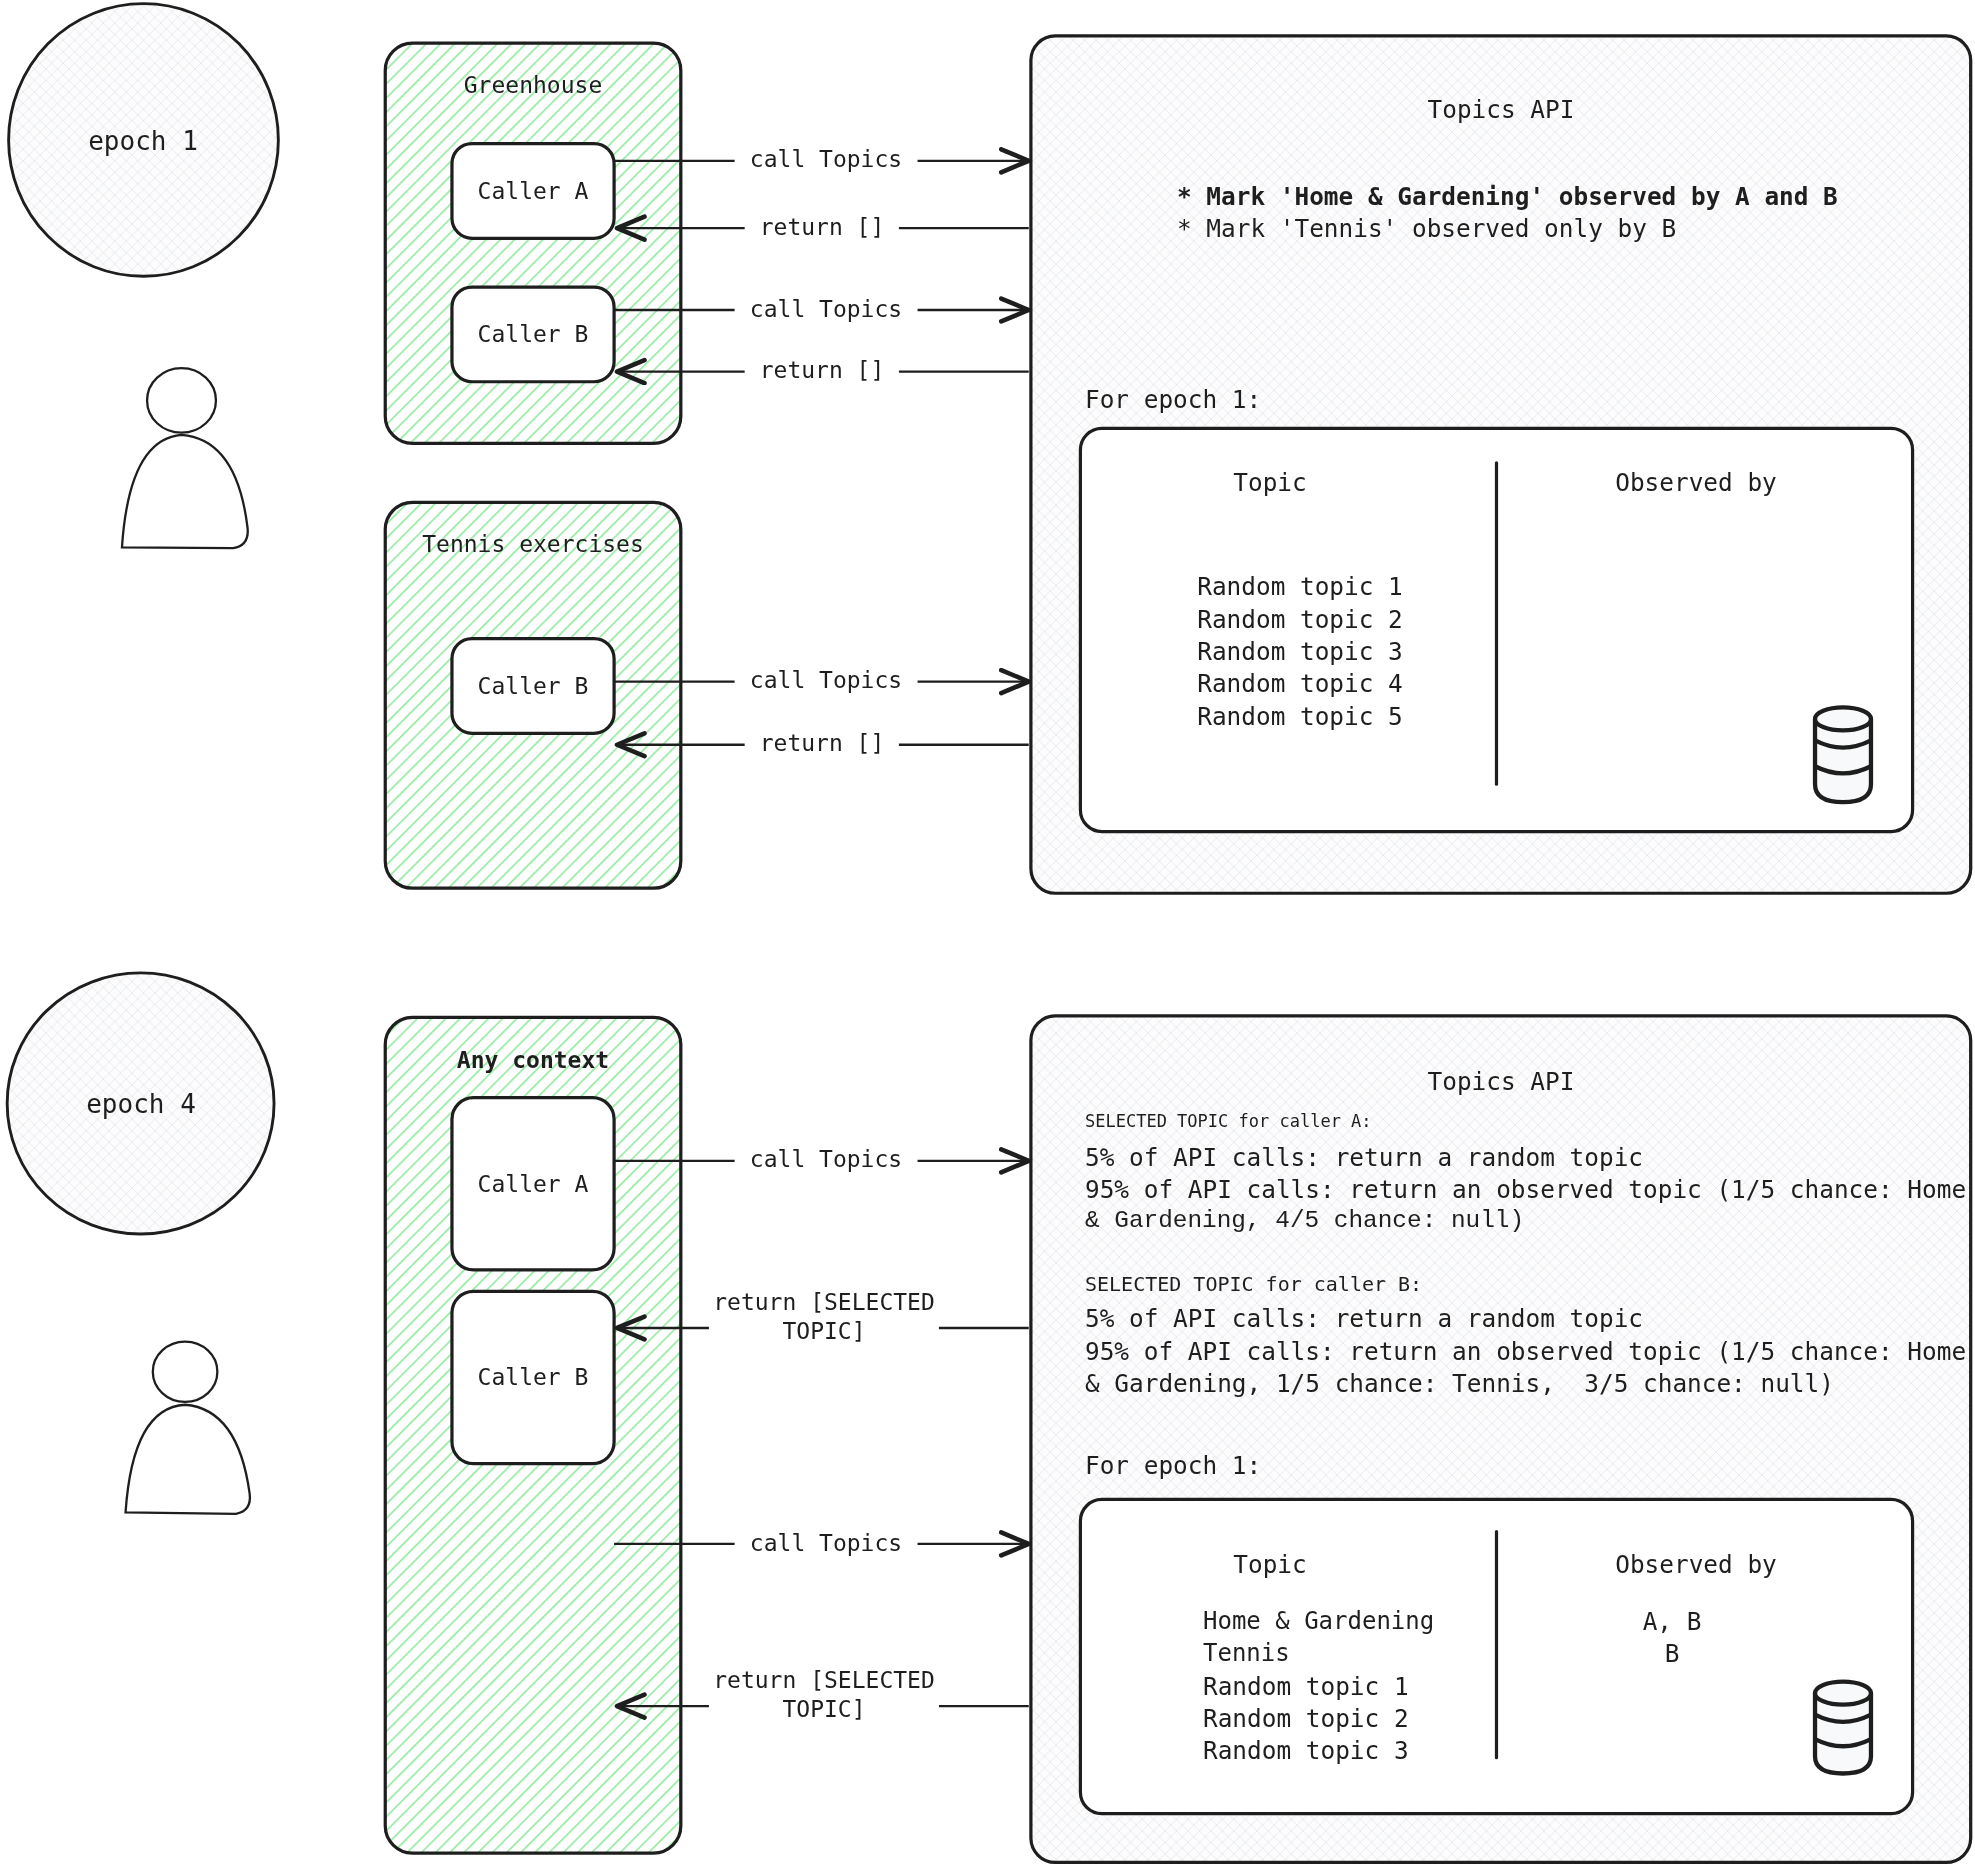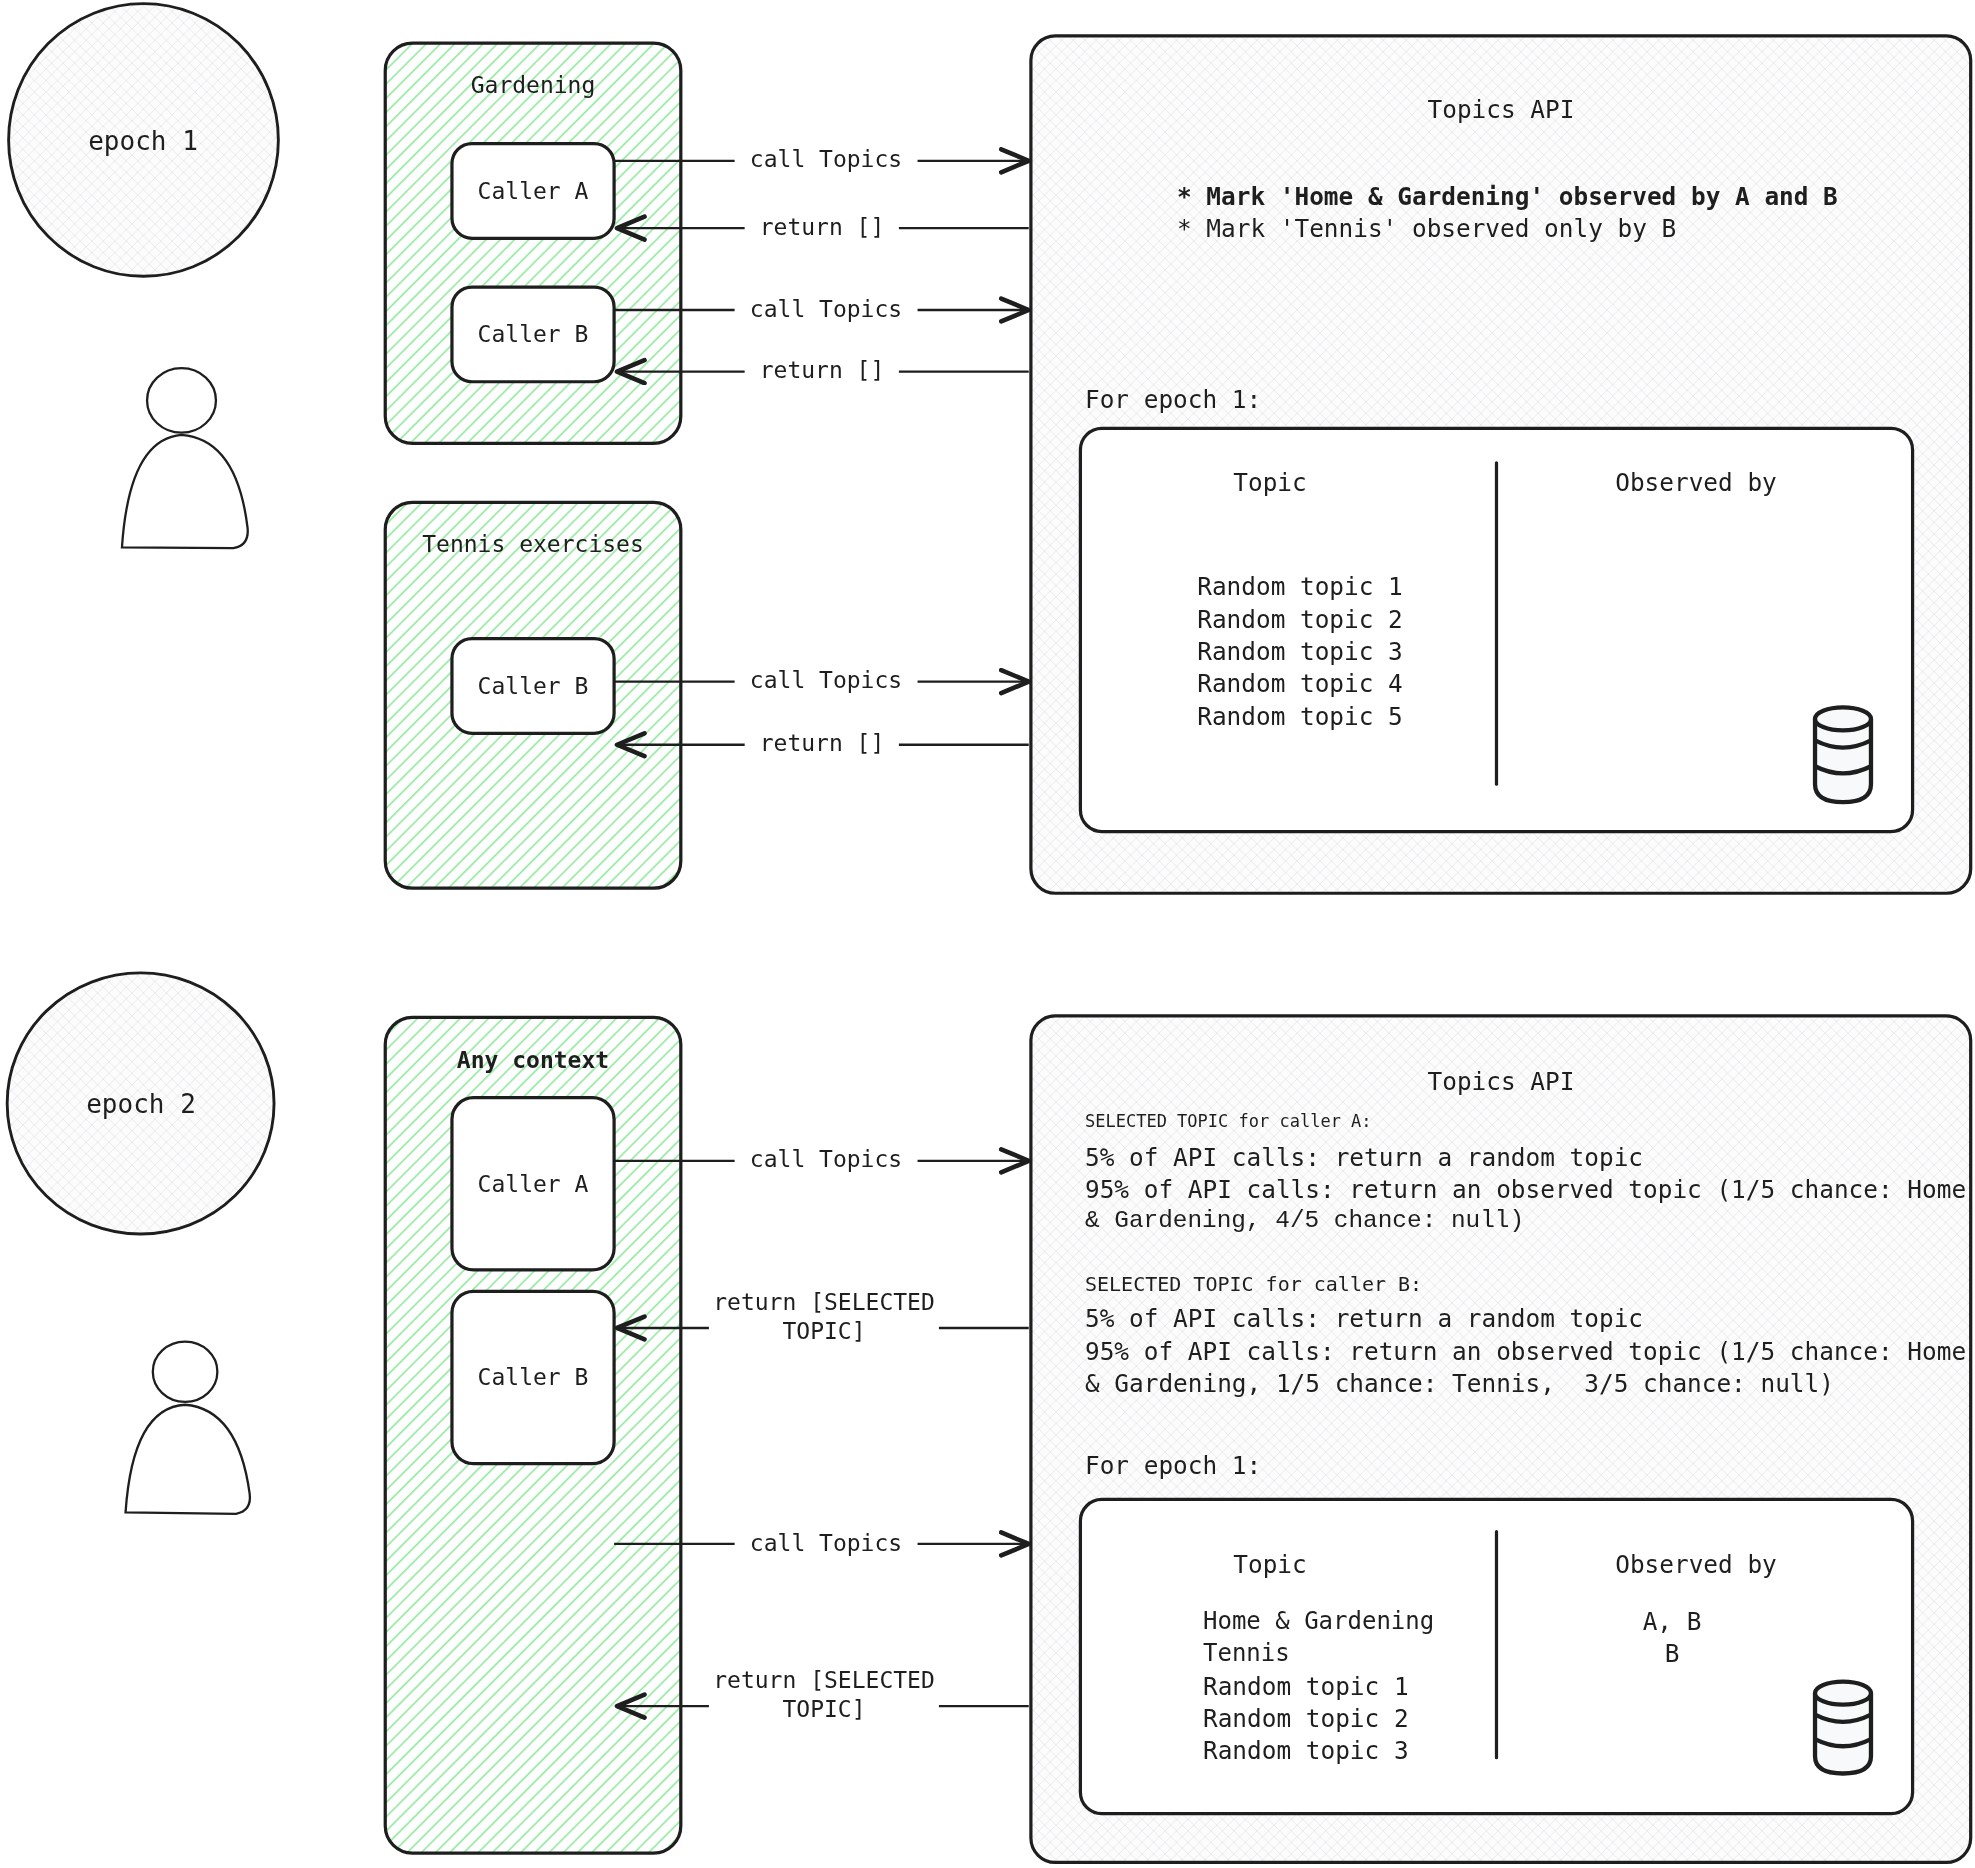--- a/index.html
+++ b/index.html
@@ -102,21 +102,21 @@
   <g stroke="#1e1e1e" stroke-width="3.2" fill="none">
     <path d="M856 1618 L1024 1618 M1279 1618 L1434 1618" marker-end="url(#arrHead)"></path>
     <path d="M1434 1851 L1297 1851 M1000 1851 L860 1851" marker-end="url(#arrHead)"></path>
     <path d="M856 2152 L1024 2152 M1279 2152 L1434 2152" marker-end="url(#arrHead)"></path>
     <path d="M1434 2378 L1297 2378 M1000 2378 L860 2378" marker-end="url(#arrHead)"></path>
   </g>
 </svg>
 
 <div class="txt c" style="left:143px;top:126px;font-size:26px;">epoch 1</div>
 
-<div class="txt c" style="left:533px;top:72px;font-size:23px;">Gardening</div>
+<div class="txt c" style="left:533px;top:72px;font-size:23px;">Greenhouse</div>
 <div class="txt c" style="left:533px;top:178px;font-size:23px;">Caller A</div>
 <div class="txt c" style="left:533px;top:321px;font-size:23px;">Caller B</div>
 
 <div class="txt c" style="left:533px;top:531px;font-size:23px;">Tennis exercises</div>
 <div class="txt c" style="left:533px;top:673px;font-size:23px;">Caller B</div>
 
 <div class="txt c" style="left:826px;top:146px;font-size:23px;background:#fff;padding:0 4.3px;">call Topics</div>
 <div class="txt c" style="left:822px;top:214px;font-size:23px;background:#fff;padding:0 4.3px;">return []</div>
 <div class="txt c" style="left:826px;top:296px;font-size:23px;background:#fff;padding:0 4.3px;">call Topics</div>
 <div class="txt c" style="left:822px;top:357px;font-size:23px;background:#fff;padding:0 4.3px;">return []</div>
@@ -130,21 +130,21 @@
 <div class="txt" style="left:1085px;top:385px;font-size:24.4px;">For epoch 1:</div>
 <div class="txt c" style="left:1270px;top:468px;font-size:24.4px;">Topic</div>
 <div class="txt c" style="left:1696px;top:468px;font-size:24.4px;">Observed by</div>
 
 <div class="txt c" style="left:1300px;top:572px;font-size:24.4px;">Random topic 1</div>
 <div class="txt c" style="left:1300px;top:605px;font-size:24.4px;">Random topic 2</div>
 <div class="txt c" style="left:1300px;top:637px;font-size:24.4px;">Random topic 3</div>
 <div class="txt c" style="left:1300px;top:669px;font-size:24.4px;">Random topic 4</div>
 <div class="txt c" style="left:1300px;top:702px;font-size:24.4px;">Random topic 5</div>
 
-<div class="txt c" style="left:141px;top:1089px;font-size:26px;">epoch 2</div>
+<div class="txt c" style="left:141px;top:1089px;font-size:26px;">epoch 4</div>
 
 <div class="txt c" style="left:533px;top:1047px;font-size:23px;font-weight:bold;">Any context</div>
 <div class="txt c" style="left:533px;top:1171px;font-size:23px;">Caller A</div>
 <div class="txt c" style="left:533px;top:1364px;font-size:23px;">Caller B</div>
 
 <div class="txt c" style="left:826px;top:1146px;font-size:23px;background:#fff;padding:0 4.3px;">call Topics</div>
 <div class="txt c" style="left:824px;top:1288px;font-size:23px;line-height:29px;background:#fff;padding:0 4.3px;">return [SELECTED
 TOPIC]</div>
 <div class="txt c" style="left:826px;top:1530px;font-size:23px;background:#fff;padding:0 4.3px;">call Topics</div>
 <div class="txt c" style="left:824px;top:1666px;font-size:23px;line-height:29px;background:#fff;padding:0 4.3px;">return [SELECTED

